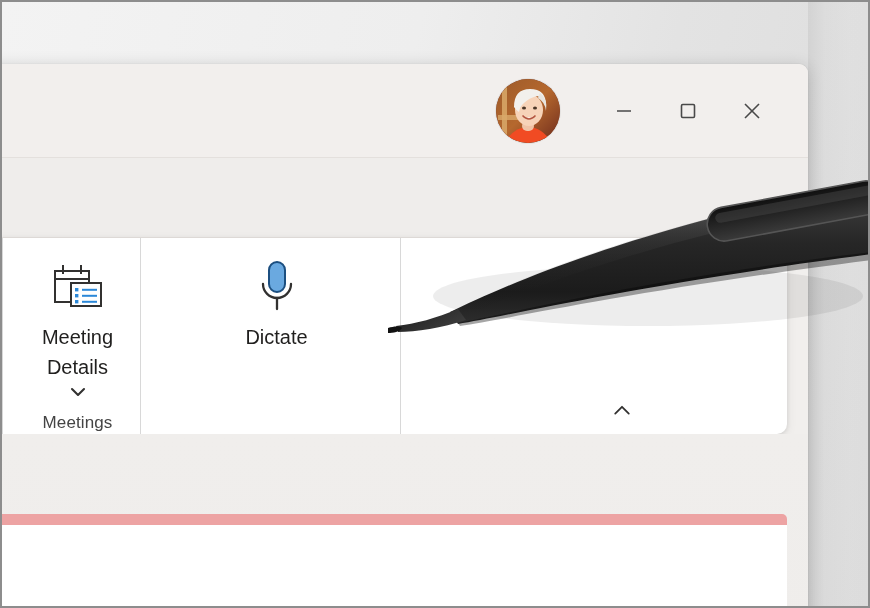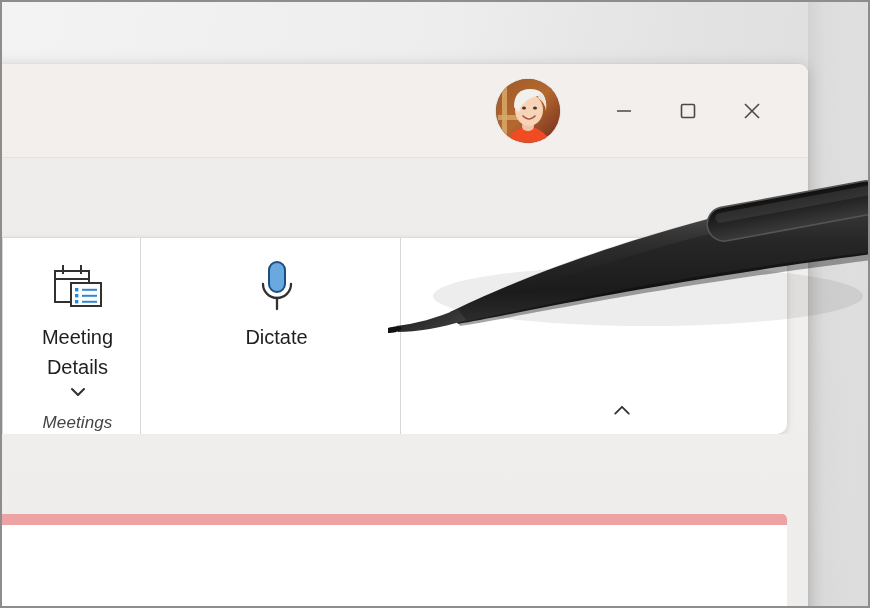--- a/index.html
+++ b/index.html
@@ -130,21 +130,20 @@
     justify-content: center;
     padding-top: 4px;
   }
   .group-label {
     height: 34px;
     line-height: 34px;
     text-align: center;
     font-size: 17px;
     color: #444444;
     letter-spacing: .1px;
-    font-style: italic;
   }
 
   
   .big-btn {
     width: 118px;
     min-height: 140px;
     border: none;
     background: transparent;
     border-radius: 4px;
     padding: 12px 4px 6px 4px;

